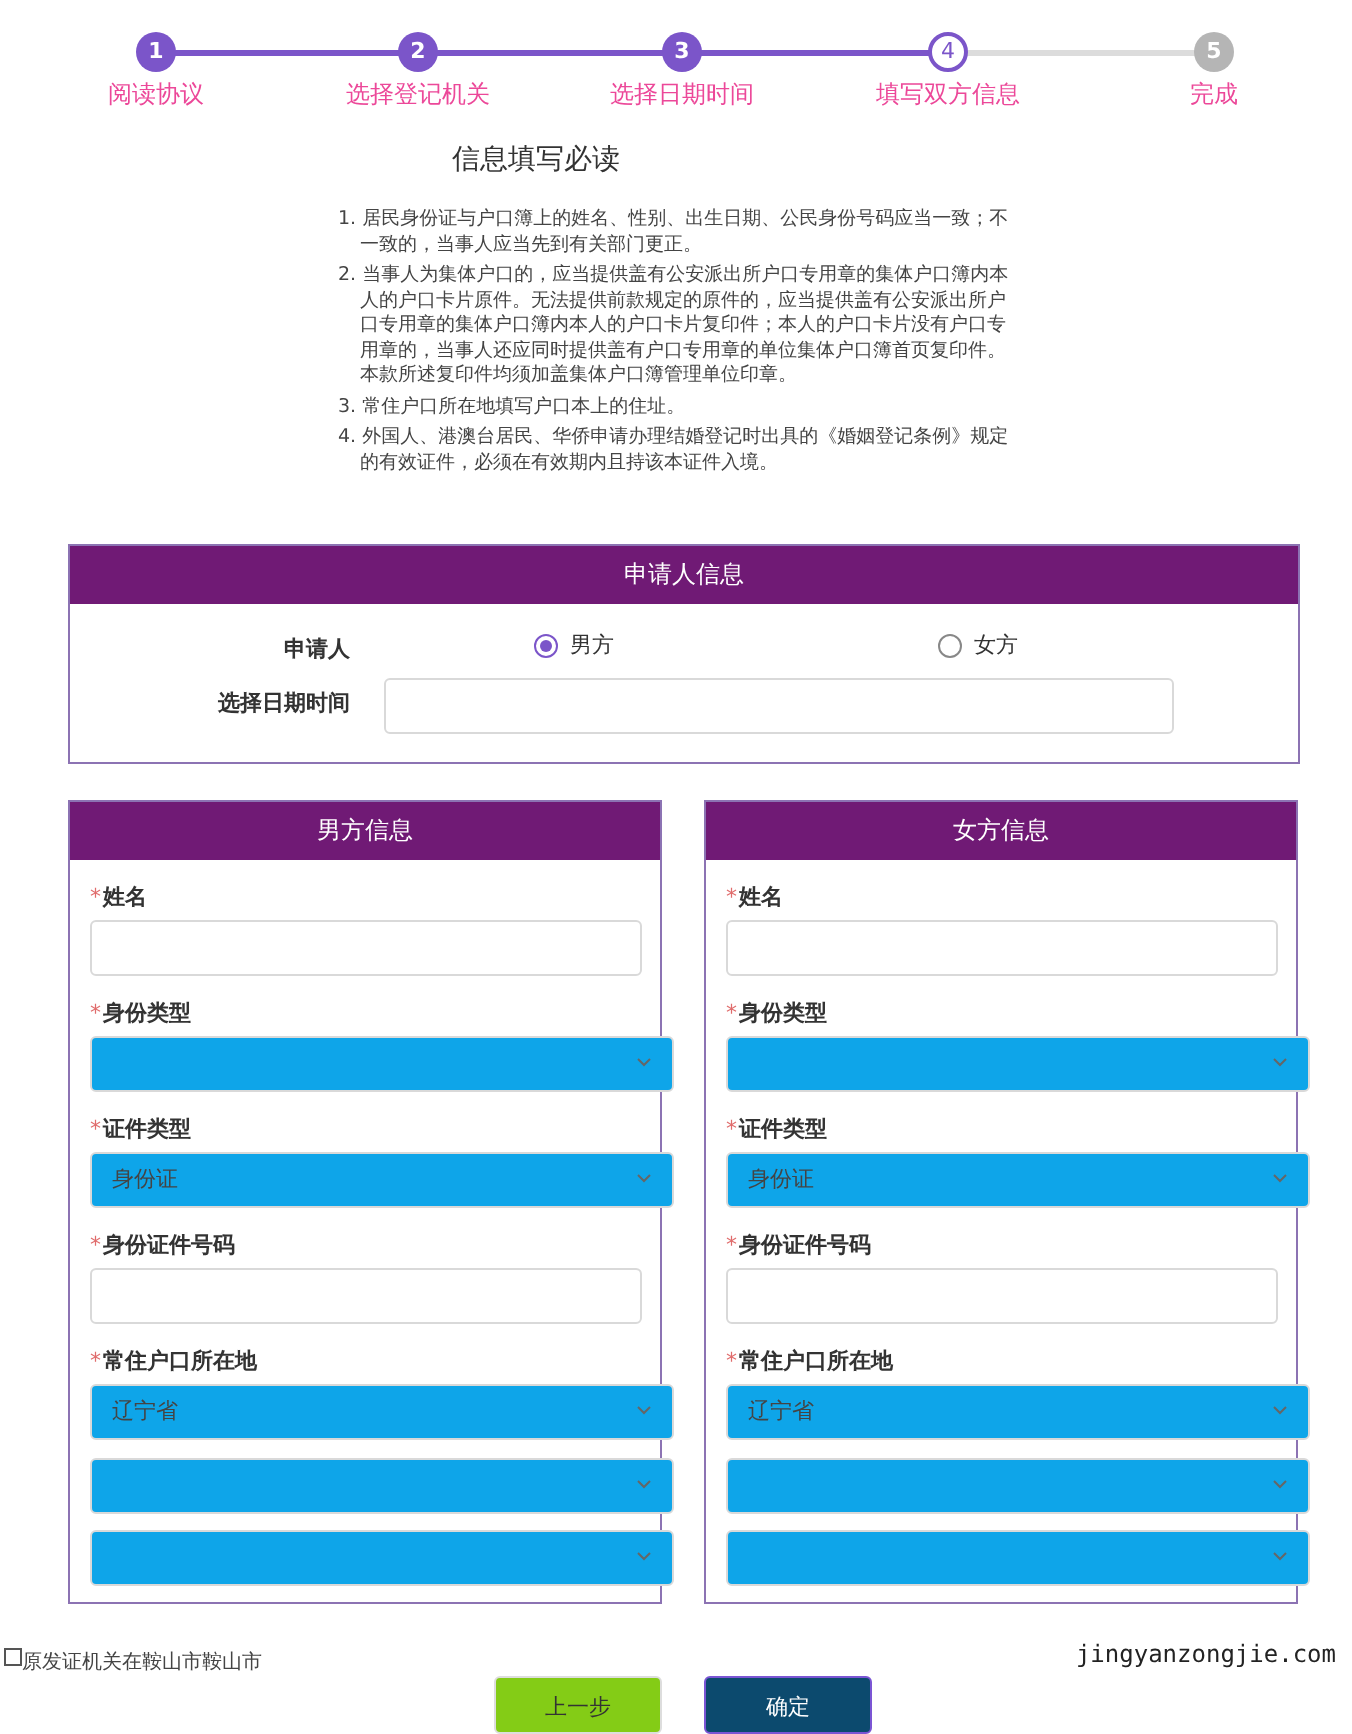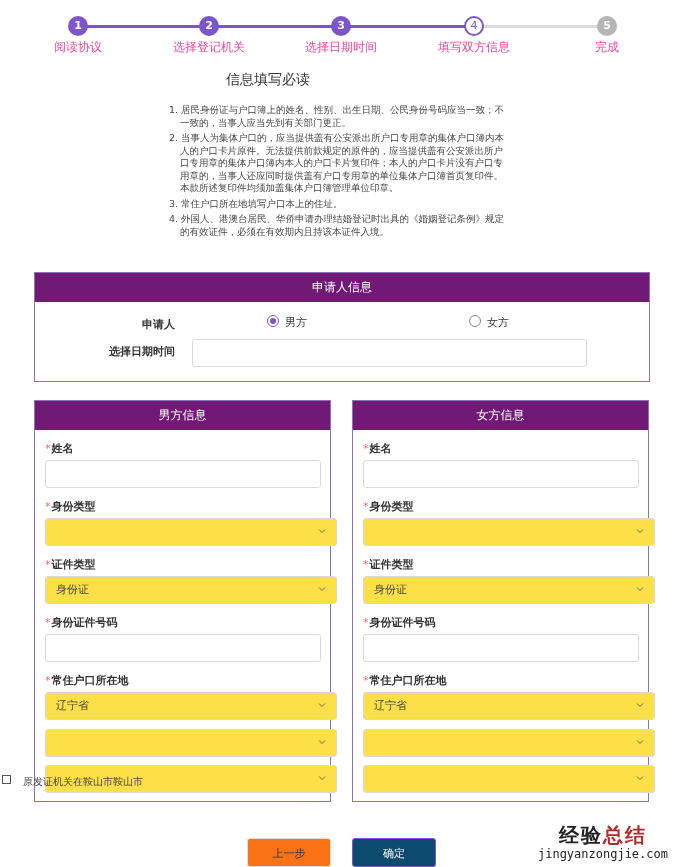--- a/index.html
+++ b/index.html
@@ -19,37 +19,37 @@
   
   .notice-title { position: absolute; top: 71px; left: 0; width: 536px; text-align: center; font-size: 14px; color: #333; }
   .notice-list { position: absolute; top: 104px; left: 168px; width: 340px; font-size: 9.5px; line-height: 12.5px; color: #444; list-style: none; }
   .notice-list li { padding-left: 12px; text-indent: -11px; margin-bottom: 3px; }
 
   
   .panel { position: absolute; border: 1px solid #8c73b3; background: #fff; }
   .panel-header { background: #701a75; color: #fff; text-align: center; font-size: 12px; height: 29px; line-height: 29px; }
 
   .row-label { position: absolute; font-size: 11px; font-weight: bold; color: #333; text-align: right; }
-  .radio { position: absolute; display: flex; align-items: flex-start; gap: 6px; font-size: 11px; color: #333; cursor: pointer; }
+  .radio { position: absolute; display: flex; align-items: center; gap: 6px; font-size: 11px; color: #333; cursor: pointer; }
   .radio-dot { width: 12px; height: 12px; border-radius: 50%; border: 1px solid #888; position: relative; background: #fff; }
   .radio-dot.checked { border-color: #7b55c9; }
   .radio-dot.checked::after { content: ""; position: absolute; left: 2px; top: 2px; width: 6px; height: 6px; border-radius: 50%; background: #7b55c9; }
 
   .input { position: absolute; border: 1px solid #d9d9d9; border-radius: 3px; background: #fff; height: 28px; }
   .field-label { position: absolute; left: 10px; font-size: 11px; font-weight: bold; color: #333; }
   .field-label .req { color: #e06c6c; font-weight: normal; margin-right: 1px; }
-  .select { position: absolute; left: 10px; width: 292px; height: 28px; border: 1px solid #d9d9d9; border-radius: 3px; background: #fde047; font-size: 11px; color: #444; padding-left: 10px; line-height: 26px; }
+  .select { position: absolute; left: 10px; width: 292px; height: 28px; border: 1px solid #d9d9d9; border-radius: 3px; background: #0ea5e9; font-size: 11px; color: #444; padding-left: 10px; line-height: 26px; }
   .select .chev { position: absolute; right: 10px; top: 8px; width: 8px; height: 8px; }
   .text-input { position: absolute; left: 10px; width: 276px; height: 28px; border: 1px solid #d9d9d9; border-radius: 3px; background: #fff; }
 
-  .checkbox-row { position: absolute; top: 775px; left: 2px; font-size: 10px; color: #444; display: flex; align-items: flex-start; gap: 12px; }
+  .checkbox-row { position: absolute; top: 824px; left: 2px; font-size: 10px; color: #444; display: flex; align-items: flex-start; gap: 0; }
   .checkbox { width: 9px; height: 9px; border: 1px solid #555; background: #fff; }
 
   .btn { position: absolute; top: 838px; width: 84px; height: 29px; border-radius: 3px; font-size: 11px; text-align: center; line-height: 29px; cursor: pointer; }
-  .btn-prev { left: 247px; border: 1px solid #ddd; background: #f97316; color: #333; }
+  .btn-prev { left: 247px; border: 1px solid #ddd; background: #84cc16; color: #333; }
   .btn-ok { left: 352px; background: #0c4a6e; color: #fff; border: 1px solid #7b55d4; }
 
   .watermark { position: absolute; right: 8px; top: 822px; text-align: center; }
   .wm-top { font-size: 20px; font-weight: bold; letter-spacing: 2px; color: #222; }
   .wm-top .red { color: #b22a2a; }
   .wm-bot { font-size: 12px; color: #222; font-family: "DejaVu Sans Mono", monospace; margin-top: -2px; }
 </style>
 </head>
 <body>
 
@@ -166,15 +166,14 @@
 
 <div class="checkbox-row">
   <span class="checkbox"></span>
   <span>原发证机关在鞍山市鞍山市</span>
 </div>
 
 <div class="btn btn-prev">上一步</div>
 <div class="btn btn-ok">确定</div>
 
 <div class="watermark">
-  <div class="wm-top"><span>经验</span><span class="red">总结</span></div>
   <div class="wm-bot">jingyanzongjie.com</div>
 </div>
 
 </body></html>

